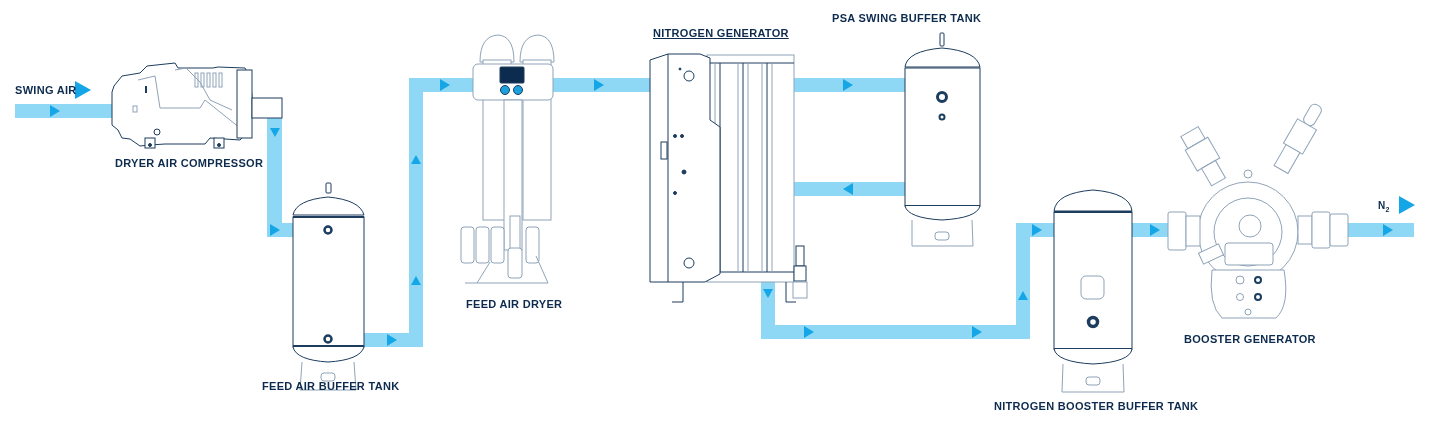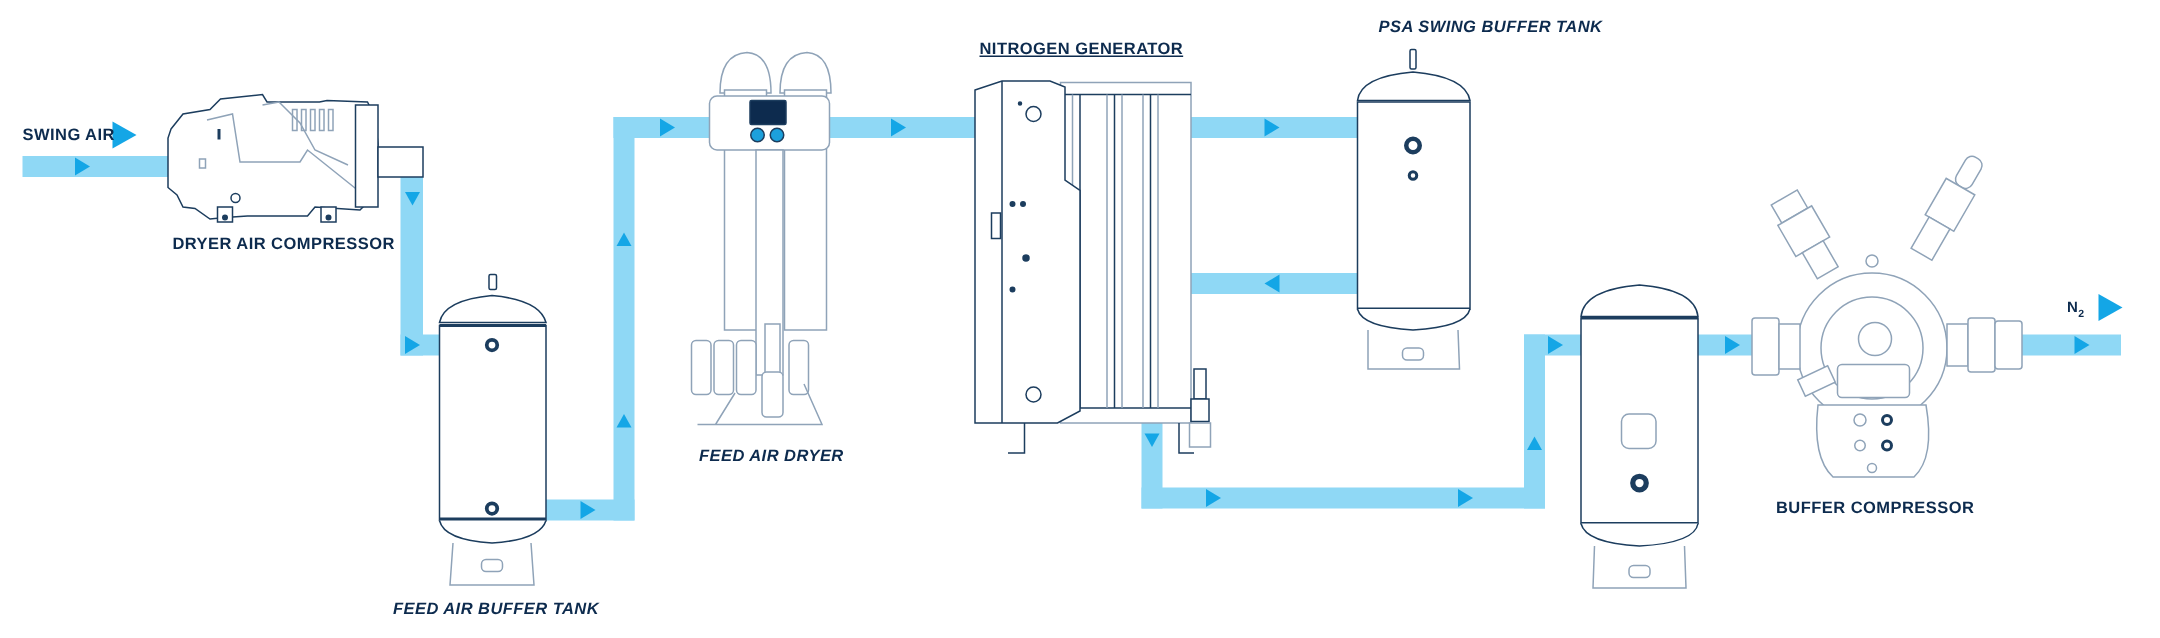--- a/index.html
+++ b/index.html
@@ -210,24 +210,25 @@
   <div class="label" style="left: 15px; top: 84px; color: rgb(13, 43, 78);">
     <span>SWING AIR</span>
   </div>
 
   <div class="label" style="left: 1378px; top: 200px; font-size: 10px; color: rgb(13, 43, 78);">
     <span>N</span><sub>2</sub>
   </div>
 
   <div class="label" style="left: 115px; top: 157px; color: rgb(13, 43, 78);">DRYER AIR COMPRESSOR</div>
 
-  <div class="label" style="left: 262px; top: 400px; color: rgb(13, 43, 78); font-style: italic;">FEED AIR BUFFER TANK</div>
-
-  <div class="label" style="left: 466px; top: 298px; color: rgb(13, 43, 78); font-style: italic;">FEED AIR DRYER</div>
+  <div class="label" style="left: 262px; top: 380px; color: rgb(13, 43, 78);">FEED AIR BUFFER TANK</div>
+
+  <div class="label" style="left: 466px; top: 298px; color: rgb(13, 43, 78);">FEED AIR DRYER</div>
 
   <div class="label" style="left: 653px; top: 27px; color: rgb(13, 43, 78); text-decoration: underline;">NITROGEN GENERATOR</div>
 
-  <div class="label" style="left: 919px; top: 12px; color: rgb(13, 43, 78); font-style: italic;">PSA SWING BUFFER TANK</div>
-
-
-  <div class="label" style="left: 1184px; top: 333px; color: rgb(13, 43, 78);">BUFFER COMPRESSOR</div>
+  <div class="label" style="left: 832px; top: 12px; color: rgb(13, 43, 78);">PSA SWING BUFFER TANK</div>
+
+  <div class="label" style="left: 994px; top: 400px; color: rgb(13, 43, 78);">NITROGEN BOOSTER BUFFER TANK</div>
+
+  <div class="label" style="left: 1184px; top: 333px; color: rgb(13, 43, 78);">BOOSTER GENERATOR</div>
 
 </div>
 
 </body></html>

